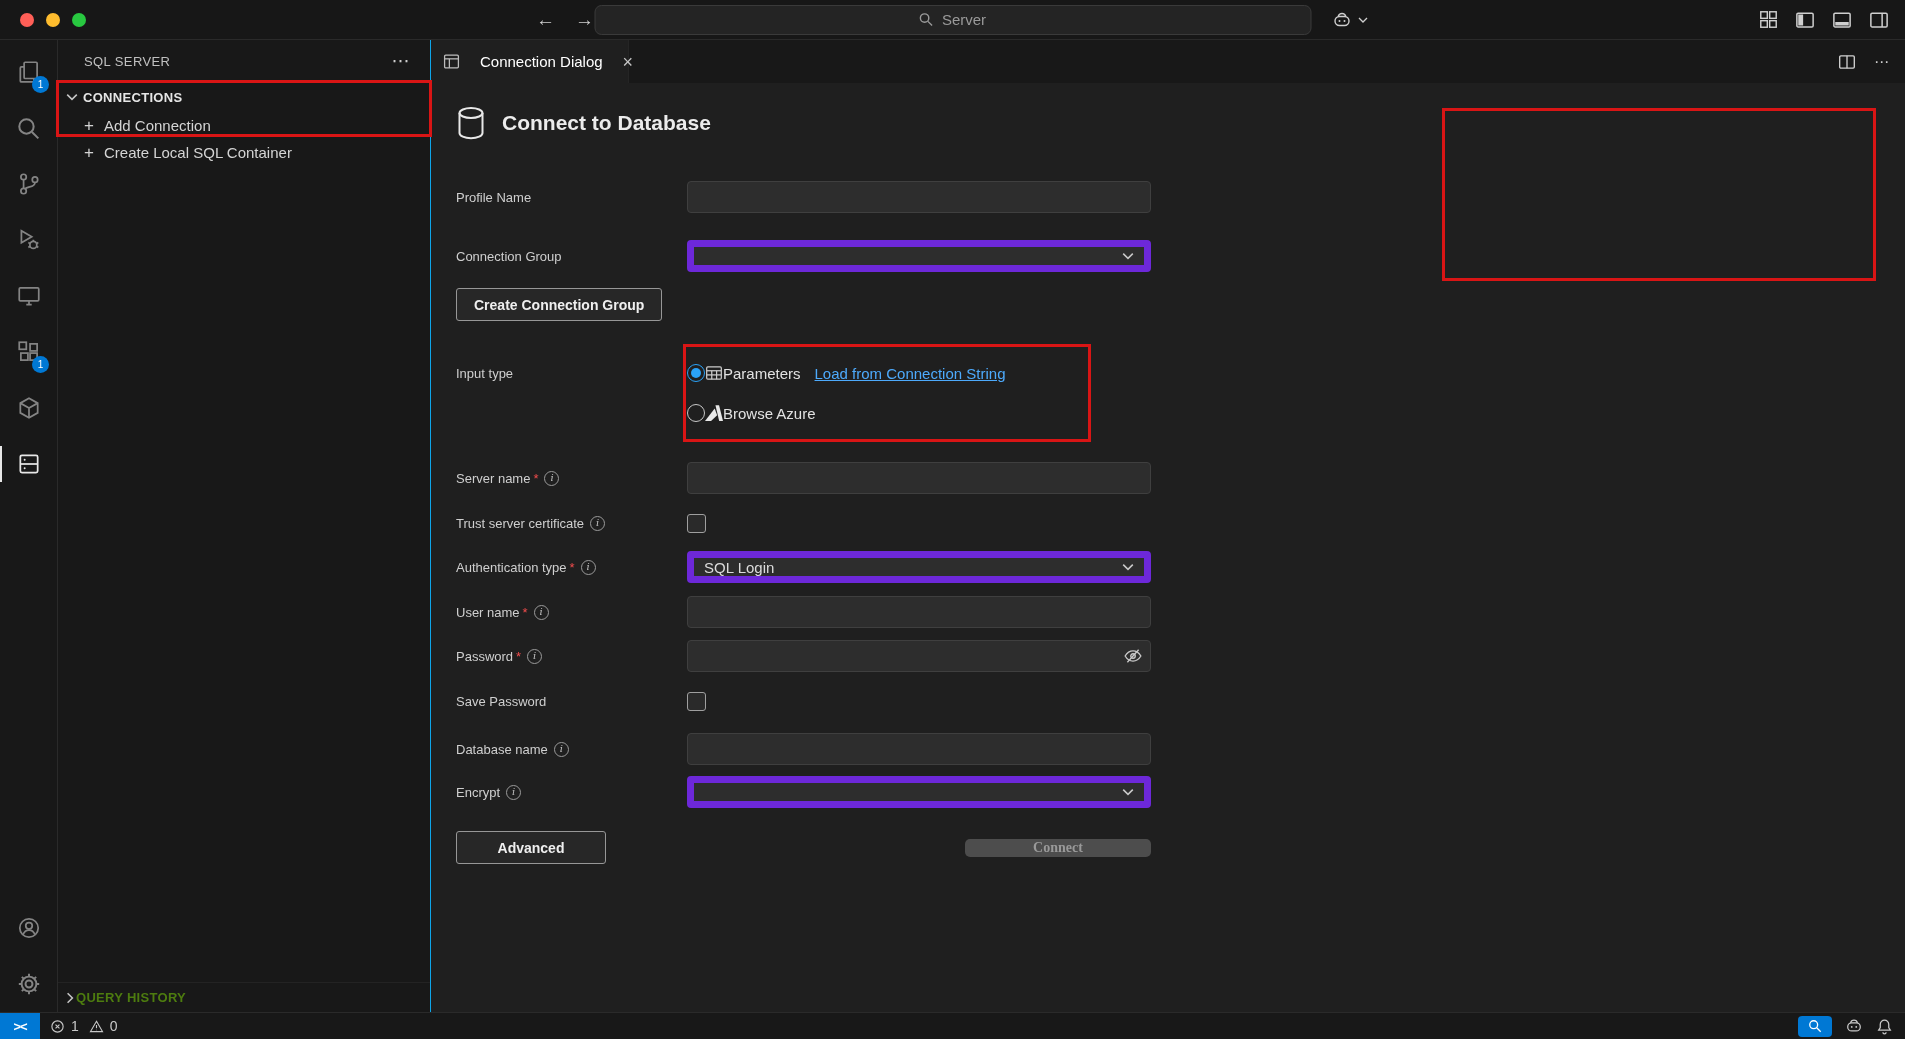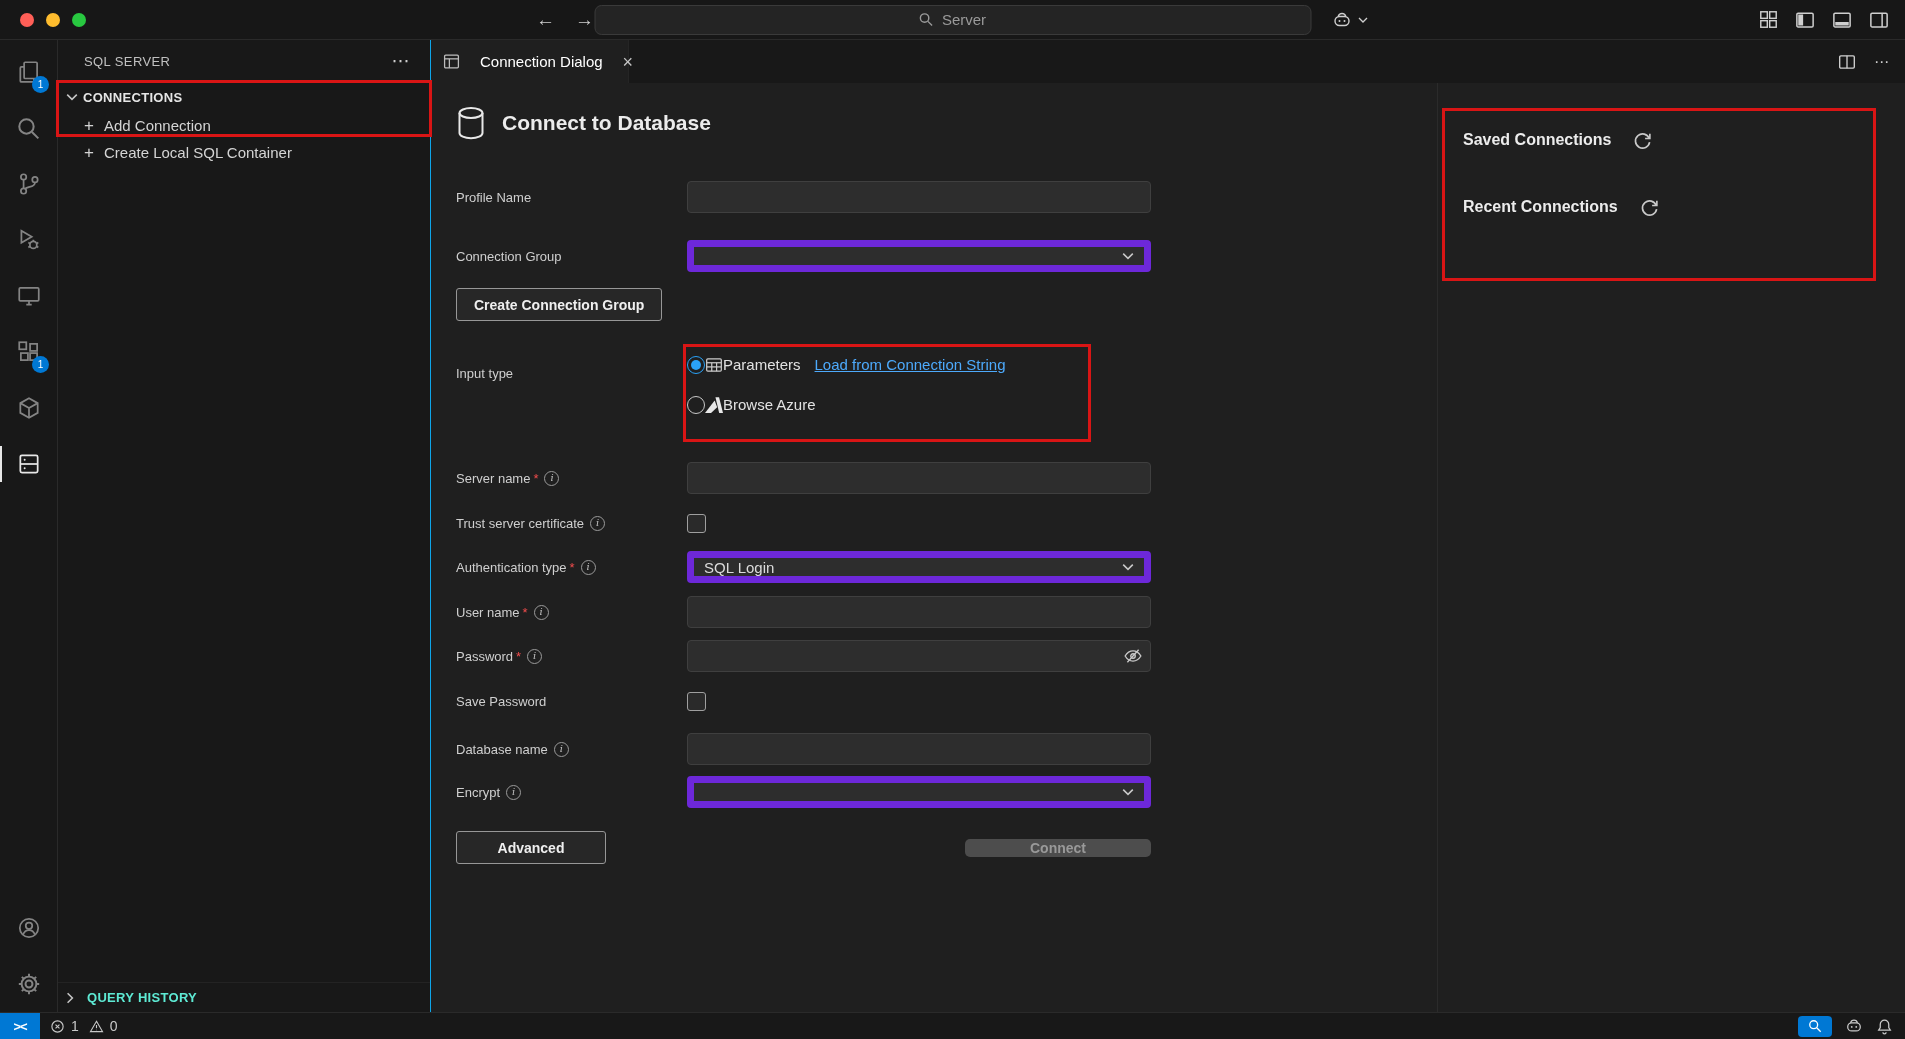--- a/index.html
+++ b/index.html
@@ -45,21 +45,21 @@
 .badge{position:absolute;right:8px;bottom:7px;min-width:17px;height:17px;border-radius:9px;background:var(--accent);color:#fff;font-size:10px;display:flex;align-items:center;justify-content:center;padding:0 3px;}
 .ab-spacer{flex:1;}
 
 
 .sidebar{width:373px;background:#181818;border-right:1px solid #0ea5e9;display:flex;flex-direction:column;flex:0 0 auto;}
 .sidebar-header{height:42px;display:flex;align-items:center;padding:0 20px 0 26px;font-size:13px;color:#c0c0c0;letter-spacing:.4px;flex:0 0 auto;}
 .sidebar-more{margin-left:auto;font-size:18px;color:#cfcfcf;line-height:1;}
 .section-header{height:30px;display:flex;align-items:center;gap:5px;padding-left:8px;font-size:13px;font-weight:700;color:#e6e6e6;letter-spacing:.3px;flex:0 0 auto;}
 .side-item{height:27px;display:flex;align-items:center;gap:8px;padding-left:24px;font-size:15px;color:#d4d4d4;flex:0 0 auto;}
 .side-item .plus{font-size:17px;width:14px;text-align:center;color:#d4d4d4;}
-.query-history{margin-top:auto;height:30px;display:flex;align-items:center;gap:13px;padding-left:8px;font-size:13px;font-weight:700;color:#5eead4;letter-spacing:.3px;border-top:1px solid #232323;flex:0 0 auto;}
+.query-history{margin-top:auto;height:30px;display:flex;align-items:center;gap:2px;padding-left:8px;font-size:13px;font-weight:700;color:#4d7c0f;letter-spacing:.3px;border-top:1px solid #232323;flex:0 0 auto;}
 .chev-icon{color:#c5c5c5;display:flex;}
 
 
 .editor-group{flex:1;display:flex;flex-direction:column;min-width:0;background:#181818;}
 .tabbar{height:43px;display:flex;align-items:stretch;background:#181818;flex:0 0 auto;}
 .tab{width:198px;background:#1f1f1f;display:flex;align-items:center;gap:20px;padding:0 12px;border-right:1px solid #252525;}
 .tab-label{color:#ffffff;font-size:15px;white-space:nowrap;}
 .tab-close{margin-left:auto;color:#c5c5c5;font-size:18px;line-height:1;}
 .tab-actions{margin-left:auto;display:flex;align-items:center;gap:18px;padding-right:16px;color:#cfcfcf;}
 .editor-body{flex:1;display:flex;min-height:0;background:#1f1f1f;}
@@ -77,33 +77,33 @@
 .text-input{width:464px;height:32px;background:#2d2d2d;border:1px solid #3f3f3f;border-radius:4px;color:#e0e0e0;padding:0 34px 0 10px;font-size:15px;font-family:inherit;outline:none;}
 .text-input.plain{padding-right:10px;}
 .input-wrap{position:relative;width:464px;}
 .input-wrap .text-input{width:100%;}
 .eye-btn{position:absolute;right:9px;top:50%;transform:translateY(-50%);color:#c9c9c9;display:flex;}
 .select{width:464px;height:32px;background:#2d2d2d;border:7px solid #6d28d9;border-radius:4px;color:#dcdcdc;display:flex;align-items:center;padding:0 10px;font-size:15px;}
 .select .chev{margin-left:auto;color:#c9c9c9;display:flex;}
 .checkbox{width:19px;height:19px;background:#2a2a2a;border:1px solid #9f9f9f;border-radius:3px;}
 .btn-secondary{height:33px;padding:0 17px;background:#272727;border:1px solid #979797;border-radius:3px;color:#efefef;font-weight:700;font-size:14px;font-family:inherit;display:inline-flex;align-items:center;justify-content:center;white-space:nowrap;}
 .btn-secondary.wide{min-width:150px;}
-.btn-disabled{height:18px;width:186px;background:#4d4d4d;border:none;border-radius:5px;color:#999999;font-weight:700;font-size:14px;font-family:Liberation Sans, sans-serif;display:inline-flex;align-items:center;justify-content:center;}
+.btn-disabled{height:18px;width:186px;background:#4d4d4d;border:none;border-radius:5px;color:#999999;font-weight:700;font-size:14px;font-family:Liberation Serif, serif;display:inline-flex;align-items:center;justify-content:center;}
 .row-profile{margin-bottom:27px;}
 .row-connection-group{margin-bottom:16px;}
 .row-create-group{margin-bottom:35px;}
 .row-input-type{margin-bottom:32px;align-items:flex-start;}
 .row-input-type .form-label{height:34px;}
 .row-trust{margin-bottom:12px;}
 .row-user{margin-bottom:12px;}
 .row-save{margin-bottom:16px;}
 .row-database{margin-bottom:11px;}
 .row-encrypt{margin-bottom:23px;}
 .radio-group{display:flex;flex-direction:column;gap:6px;}
-.radio-row{display:flex;align-items:flex-start;height:34px;gap:0;}
+.radio-row{display:flex;align-items:center;height:34px;gap:0;}
 .radio{width:18px;height:18px;border-radius:50%;border:1.5px solid #c8c8c8;flex:0 0 auto;position:relative;}
 .radio.selected{border-color:var(--radio-accent);}
 .radio.selected::after{content:"";position:absolute;inset:3px;border-radius:50%;background:var(--radio-accent);}
 .radio-label{color:#e2e2e2;font-size:15px;}
 .link{color:var(--link);text-decoration:underline;font-size:15px;margin-left:14px;}
 .actions-row{display:flex;justify-content:space-between;align-items:center;width:695px;}
 
 
 .right-panel{width:468px;flex:0 0 auto;border-left:1px solid #2b2b2b;padding:45px 0 0 25px;background:#1f1f1f;}
 .rp-row{display:flex;align-items:center;gap:22px;height:24px;margin-bottom:43px;}
@@ -509,40 +509,20 @@
             </div>
 
             <div class="actions-row">
               <button class="btn-secondary wide">Advanced</button>
               <button class="btn-disabled">Connect</button>
             </div>
 
           </div>
         </div>
 
-        <div class="right-panel">
-          <div class="rp-row">
-            <span class="rp-title">Saved Connections</span>
-            <span class="rp-refresh">
-              <svg width="19" height="19" viewBox="0 0 16 16" fill="none" stroke="currentColor" stroke-width="1.4">
-                  <path d="M13.7 6.3A6 6 0 1 0 14 9.4"></path>
-                  <path d="M14.2 2.3v4h-4"></path>
-                </svg>
-            </span>
-          </div>
-          <div class="rp-row">
-            <span class="rp-title">Recent Connections</span>
-            <span class="rp-refresh">
-              <svg width="19" height="19" viewBox="0 0 16 16" fill="none" stroke="currentColor" stroke-width="1.4">
-                  <path d="M13.7 6.3A6 6 0 1 0 14 9.4"></path>
-                  <path d="M14.2 2.3v4h-4"></path>
-                </svg>
-            </span>
-          </div>
-        </div>
 
       </div>
     </div>
   </div>
 
   <div class="statusbar">
     <div class="remote">&gt;&lt;</div>
     <div class="problems">
       <span class="icon-btn">
         <svg width="15" height="15" viewBox="0 0 16 16" fill="none" stroke="currentColor" stroke-width="1.2">

